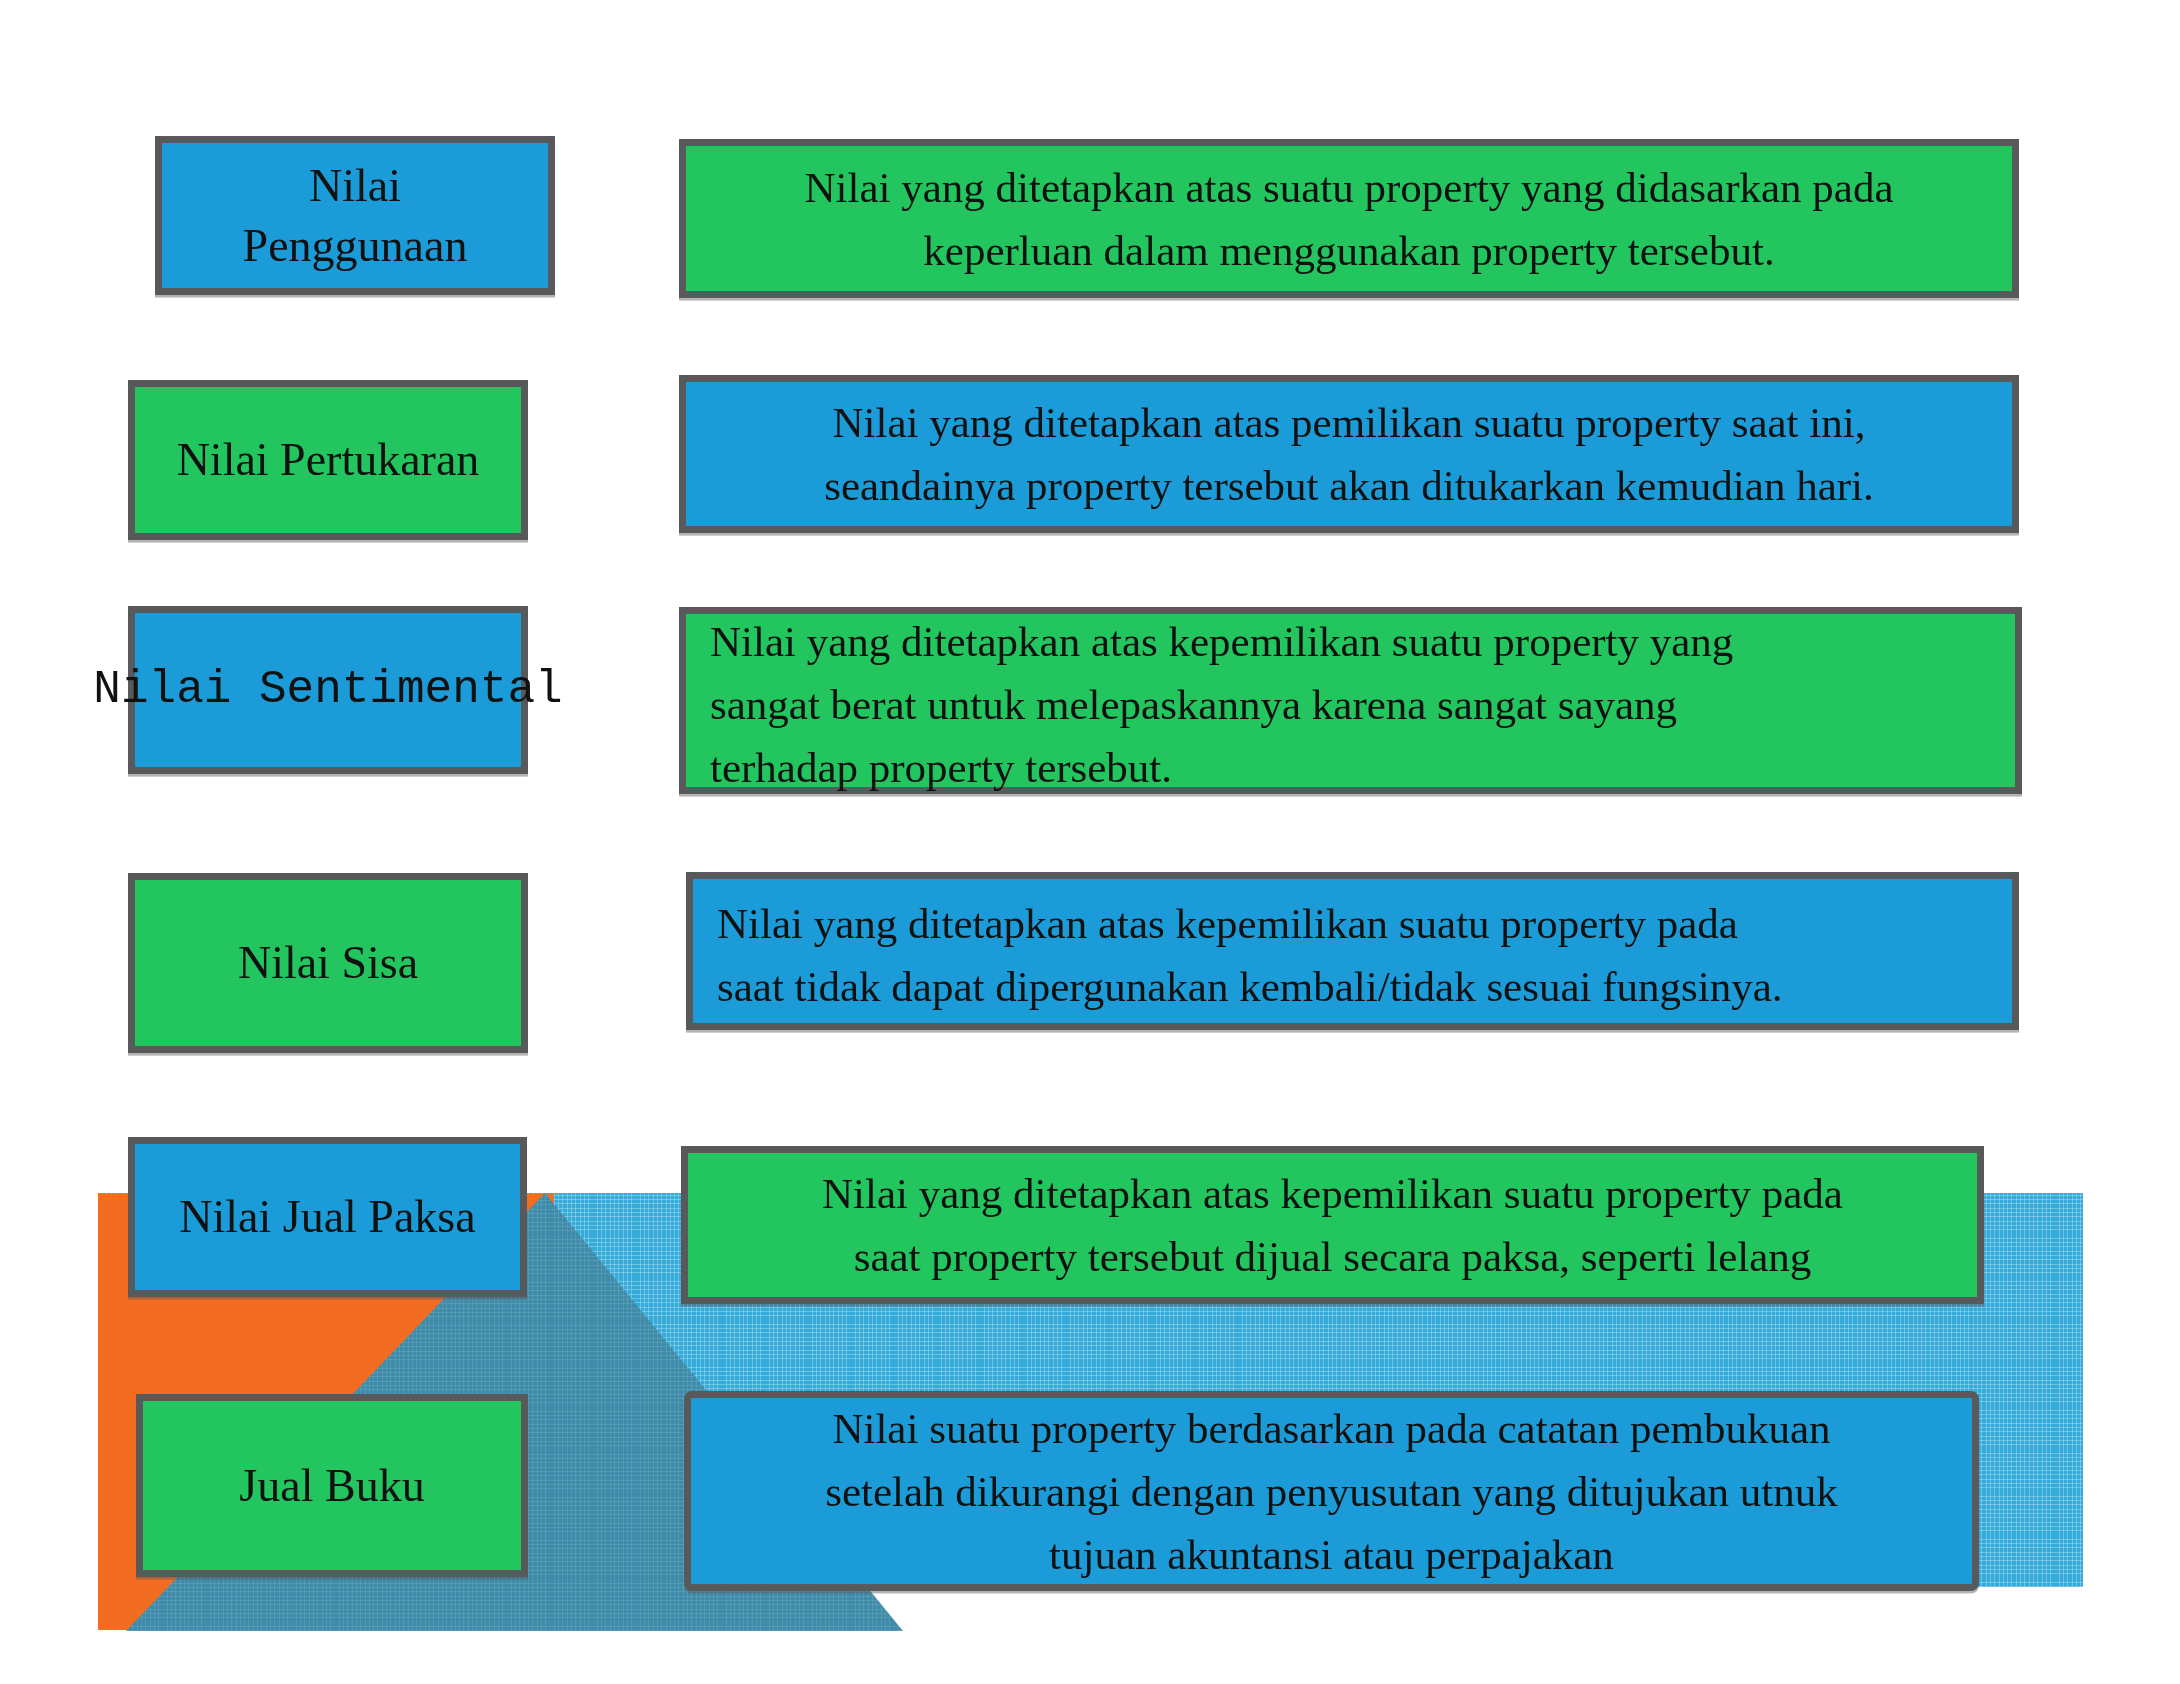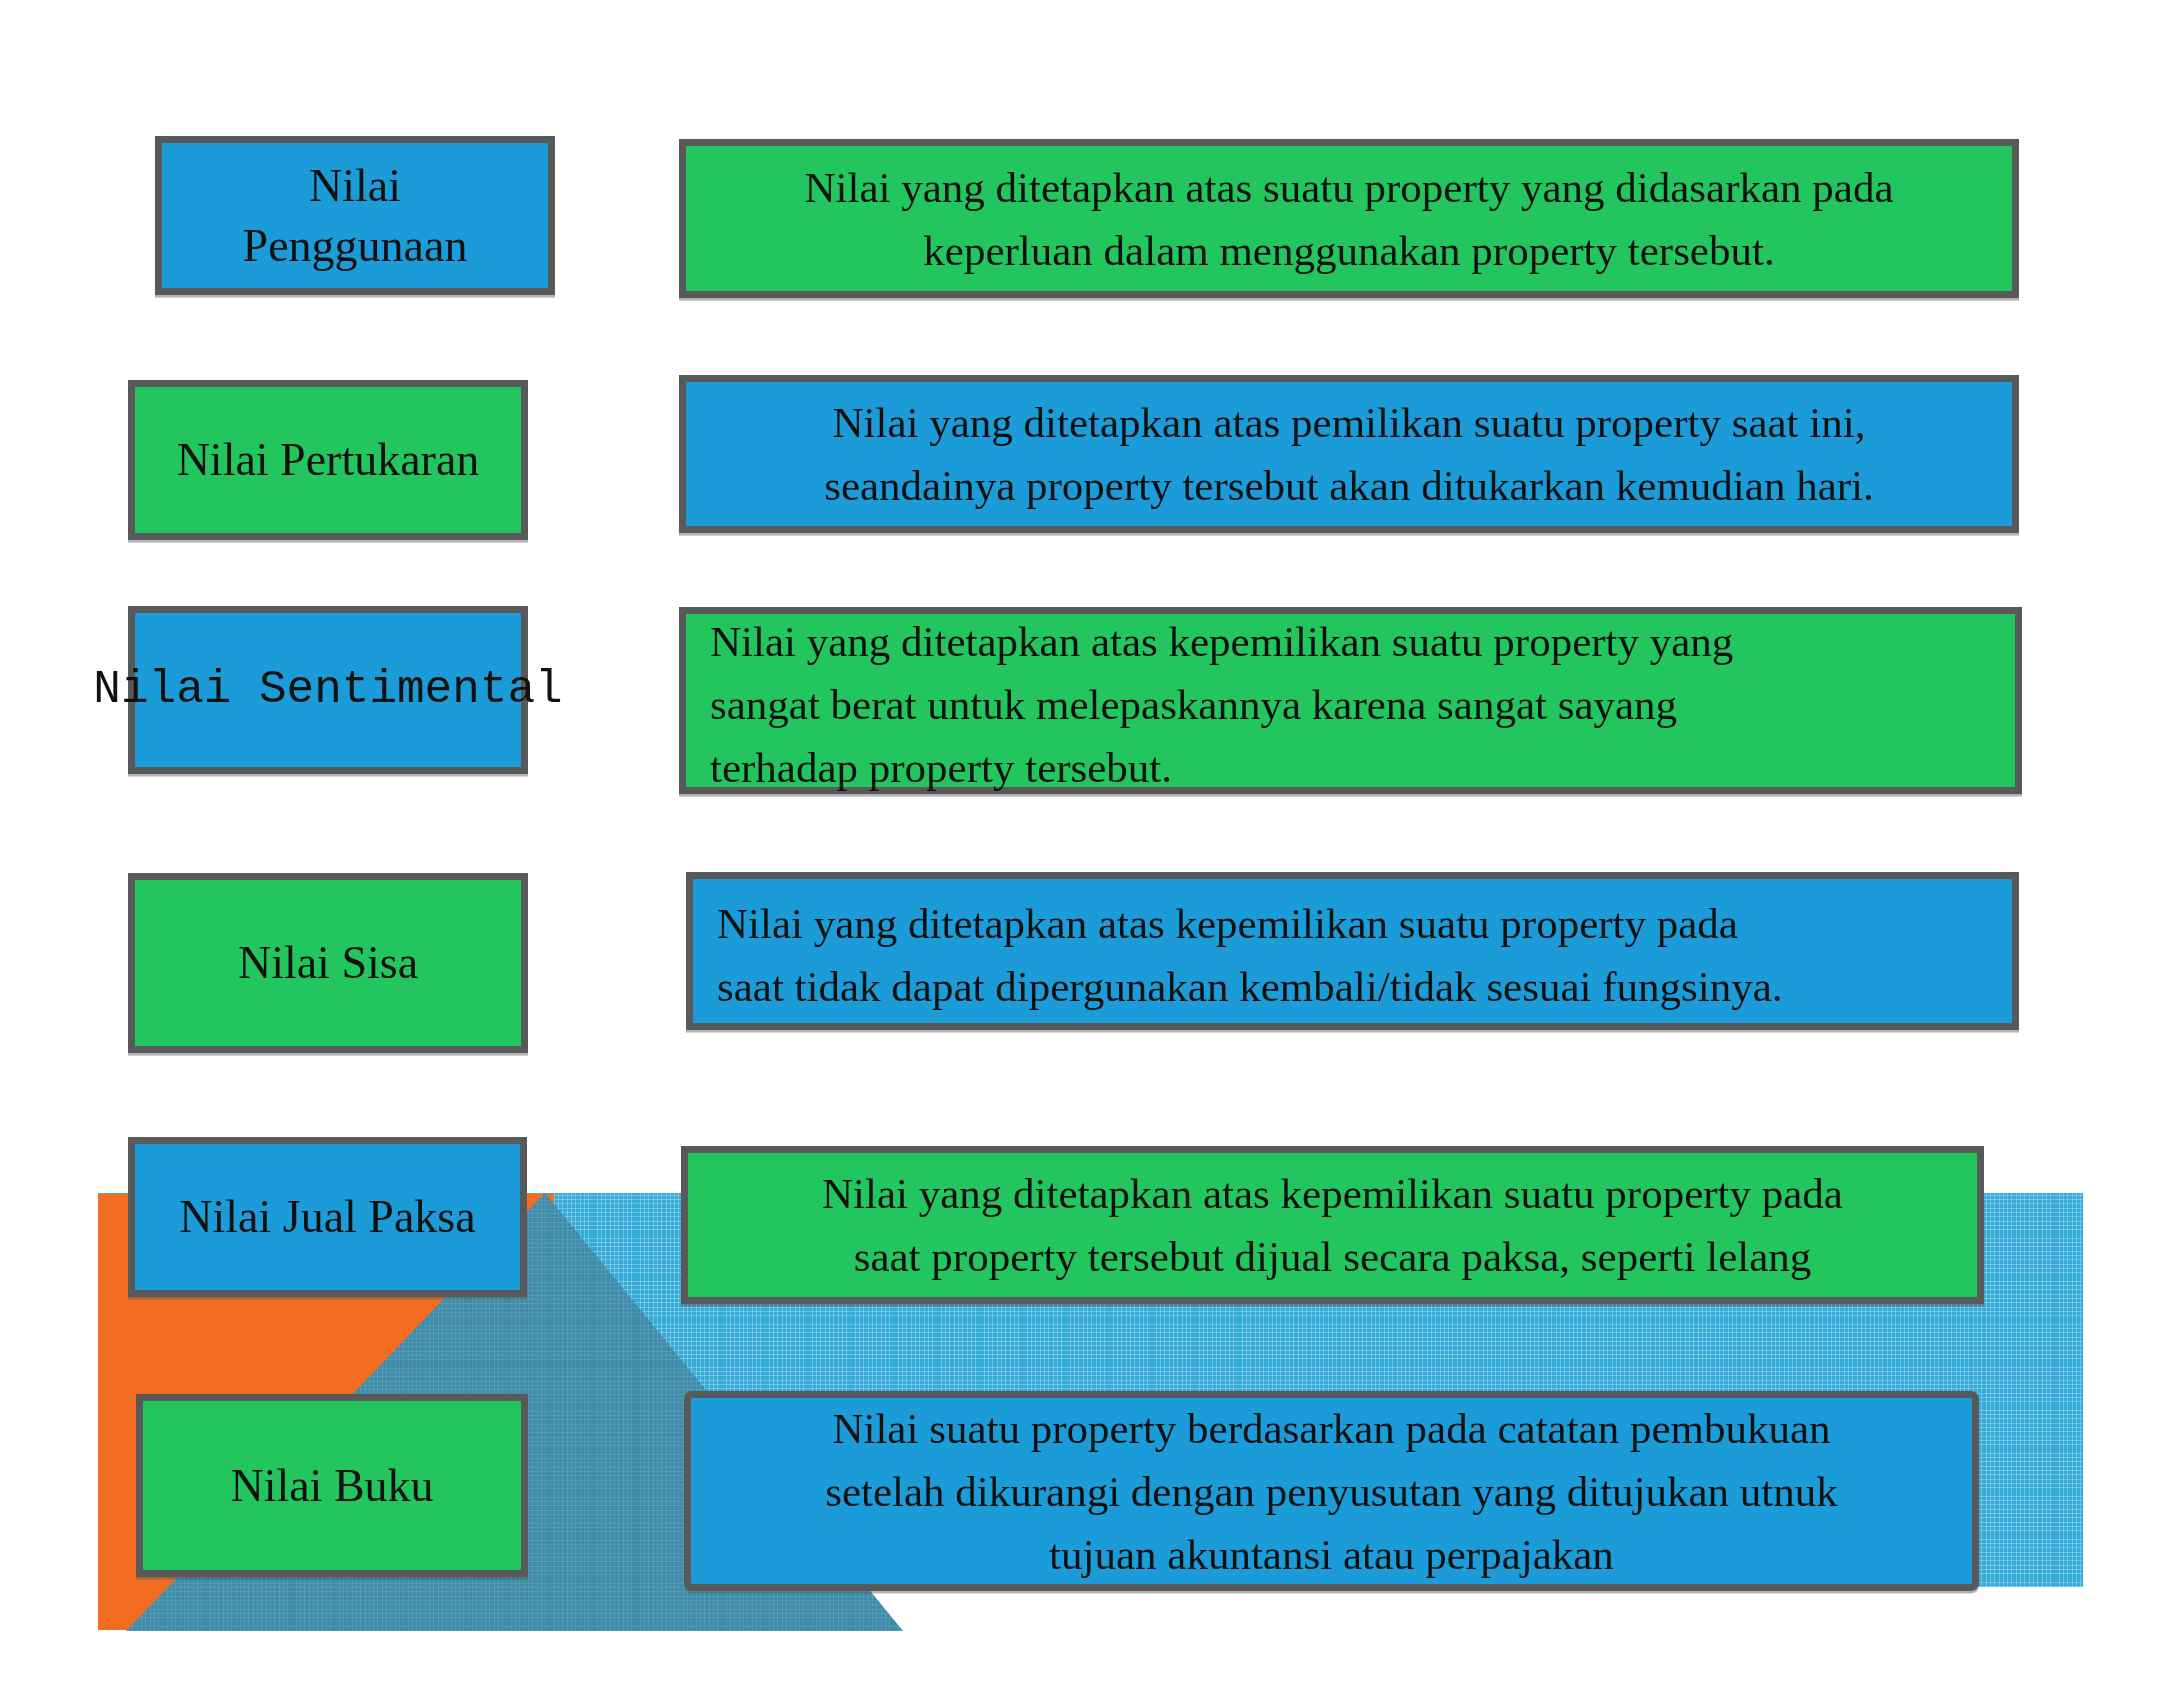--- a/index.html
+++ b/index.html
@@ -126,21 +126,21 @@
       <div class="lbl">Nilai Jual Paksa</div>
     </div>
     <div class="box orange dbox align-center">
       <div class="desc">Nilai yang ditetapkan atas kepemilikan suatu property pada
 saat property tersebut dijual secara paksa, seperti lelang</div>
     </div>
   </div>
 
   <div class="row r6">
     <div class="box orange lbox">
-      <div class="lbl">Nilai Buku</div>
+      <div class="lbl">Jual Buku</div>
     </div>
     <div class="box blue dbox align-center">
       <div class="desc">Nilai suatu property berdasarkan pada catatan pembukuan
 setelah dikurangi dengan penyusutan yang ditujukan utnuk
 tujuan akuntansi atau perpajakan</div>
     </div>
   </div>
 
 </div>
 

